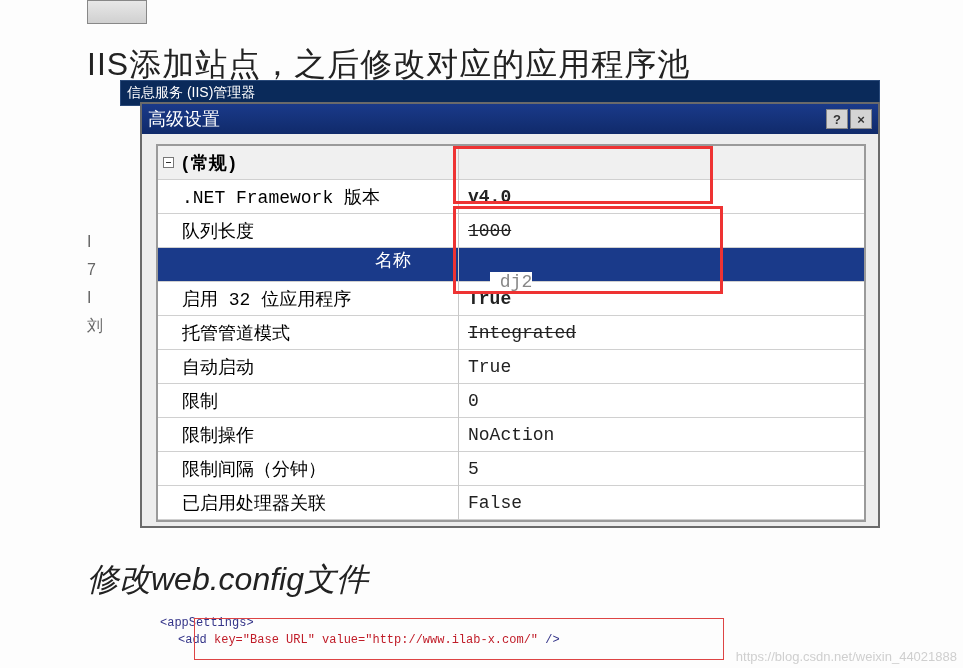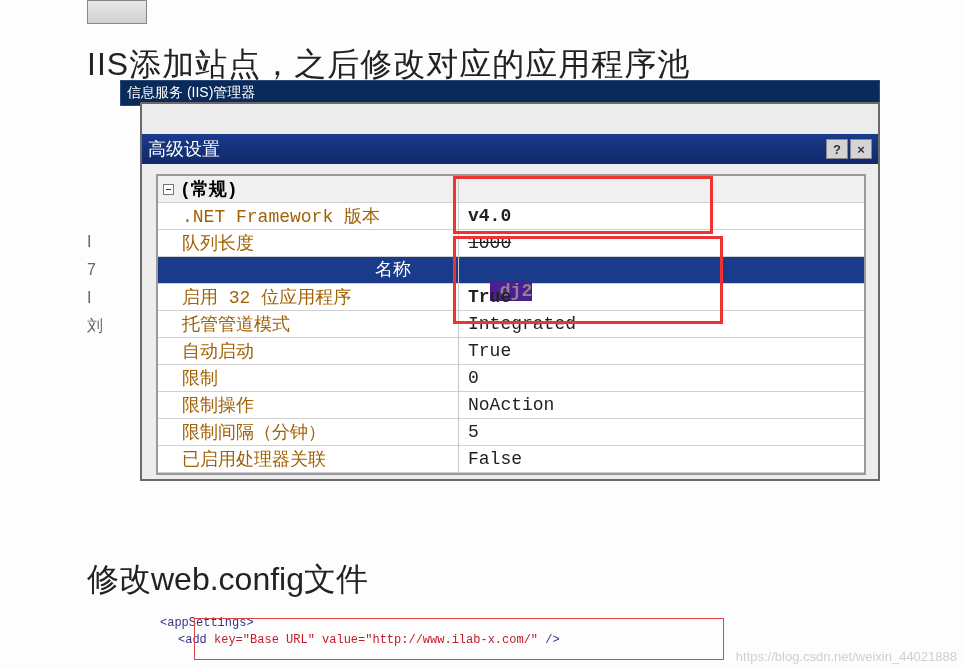--- a/index.html
+++ b/index.html
@@ -46,21 +46,20 @@
     }
     .titlebar {
       background: linear-gradient(#1a3a8a, #102a6a);
       color: #fff;
       height: 30px;
       display: flex;
       align-items: center;
       padding: 0 6px;
       font-size: 18px;
       font-weight: 500;
-      margin-top: 30px;
     }
     .titlebar .tbtns { margin-left: auto; display:flex; gap:2px;}
     .tbtn {
       width: 22px; height: 20px;
       background: #d4d4d4;
       border: 1px solid #888;
       display:flex; align-items:center; justify-content:center;
       font-size: 13px; font-family: Arial; font-weight:bold;
       color:#333;
     }
@@ -70,21 +69,21 @@
     }
     .propgrid {
       border: 2px solid #9a9a9a;
       background: #fff;
       font-family: "SimSun", "Courier New", monospace;
       font-size: 18px;
       position: relative;
     }
     .row {
       display: flex;
-      height: 27px;
+      height: 34px;
       border-bottom: 1px solid #d0d0d0;
       align-items: center;
     }
     .row.cat {
       background: #f0f0f0;
       font-weight: bold;
     }
     .toggle {
       width: 20px;
       display:flex; align-items:center; justify-content:center;
@@ -99,35 +98,35 @@
     }
     .boxminus::after {
       content:''; position:absolute; left:2px; right:2px; top:4px; height:1px; background:#333;
     }
     .catlabel { padding-left: 2px; }
     .indent { width: 20px; flex:none;}
     .key {
       width: 280px;
       flex: none;
       padding-left: 4px;
-      color: #a16207;
+      color: #000000;
     }
     .val {
       flex: 1;
       padding-left: 10px;
       font-family: "Courier New", monospace;
       color: #222;
     }
     .row.selected {
       background: #1a3a8a;
       color: #fff;
       flex-direction: column;
     }
     .row.selected .key { color: #fff; }
-    .row.selected .val { background: #4c1d95; color: #888; font-weight: bold; }
+    .row.selected .val { background: #ffffff; color: #888; }
     .vsep {
       position: absolute;
       top: 0; bottom: 0;
       left: 300px;
       width: 1px;
       background: #c8c8c8;
     }
     .redbox1 {
       position:absolute;
       border: 3px solid #e33;
@@ -140,20 +139,21 @@
       border: 3px solid #e33;
       left: 295px; width: 270px;
       top: 60px; height: 88px;
       pointer-events:none;
     }
     .heading2 {
       position: absolute;
       top: 558px; left: 87px;
       font-size: 32px;
       color: #222;
+      font-style: italic;
     }
     .codeblock {
       position: absolute;
       top: 615px; left: 160px;
       font-family: "Courier New", monospace;
       font-size: 12px;
       line-height: 1.4;
     }
     .codeblock .l1 { color: #1a5fb4; }
     .codeblock .l2 { color: #c01c28; }

